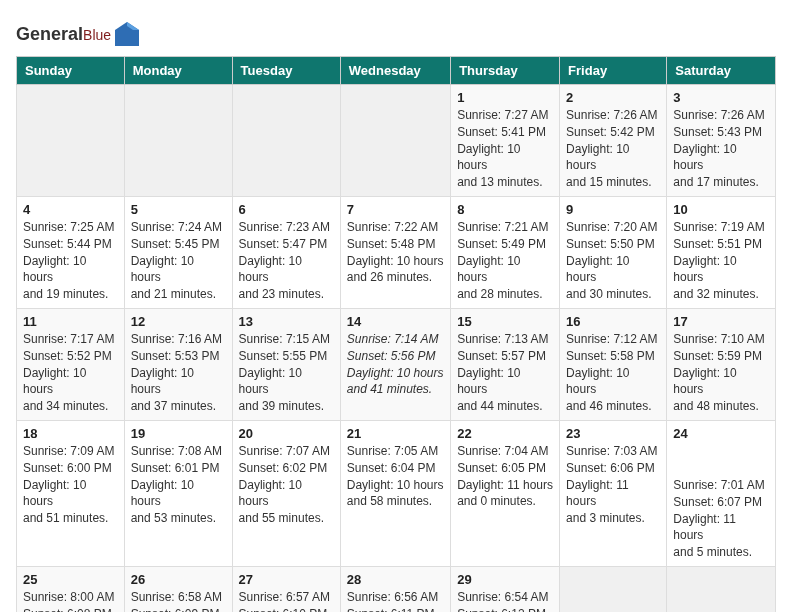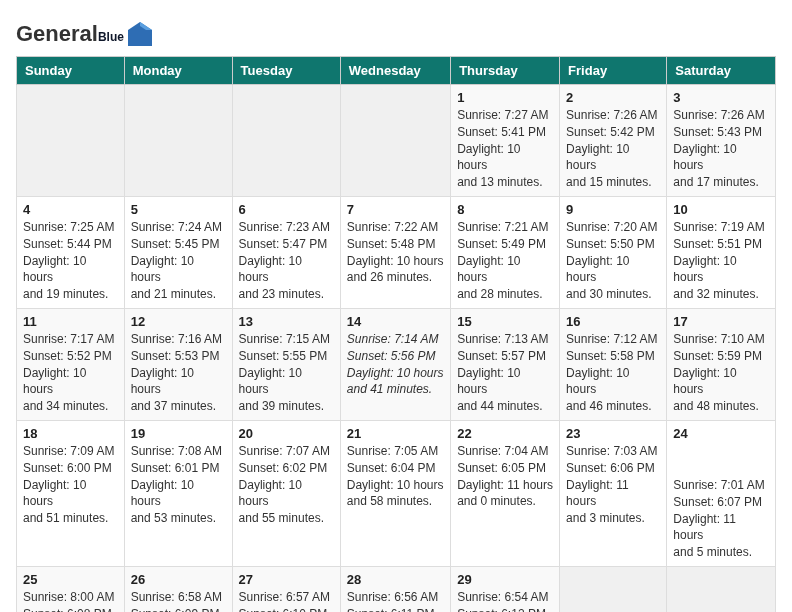--- a/index.html
+++ b/index.html
@@ -15,28 +15,28 @@
       justify-content: space-between;
       align-items: flex-start;
       margin-bottom: 4px;
     }
     .logo {
       display: flex;
       align-items: center;
       margin-top: 4px;
     }
     .logo-text-general {
-      font-size: 22px;
+      font-size: 18px;
       font-weight: bold;
       color: #333;
     }
     .logo-text-blue {
-      font-size: 12px;
-      font-weight: bold;
-      color: #0f172a;
+      font-size: 14px;
+      font-weight: normal;
+      color: #7f1d1d;
     }
     .logo-icon {
       width: 28px;
       height: 28px;
       margin-left: 2px;
     }
     .title-section {
       text-align: right;
     }
     .month-title {

